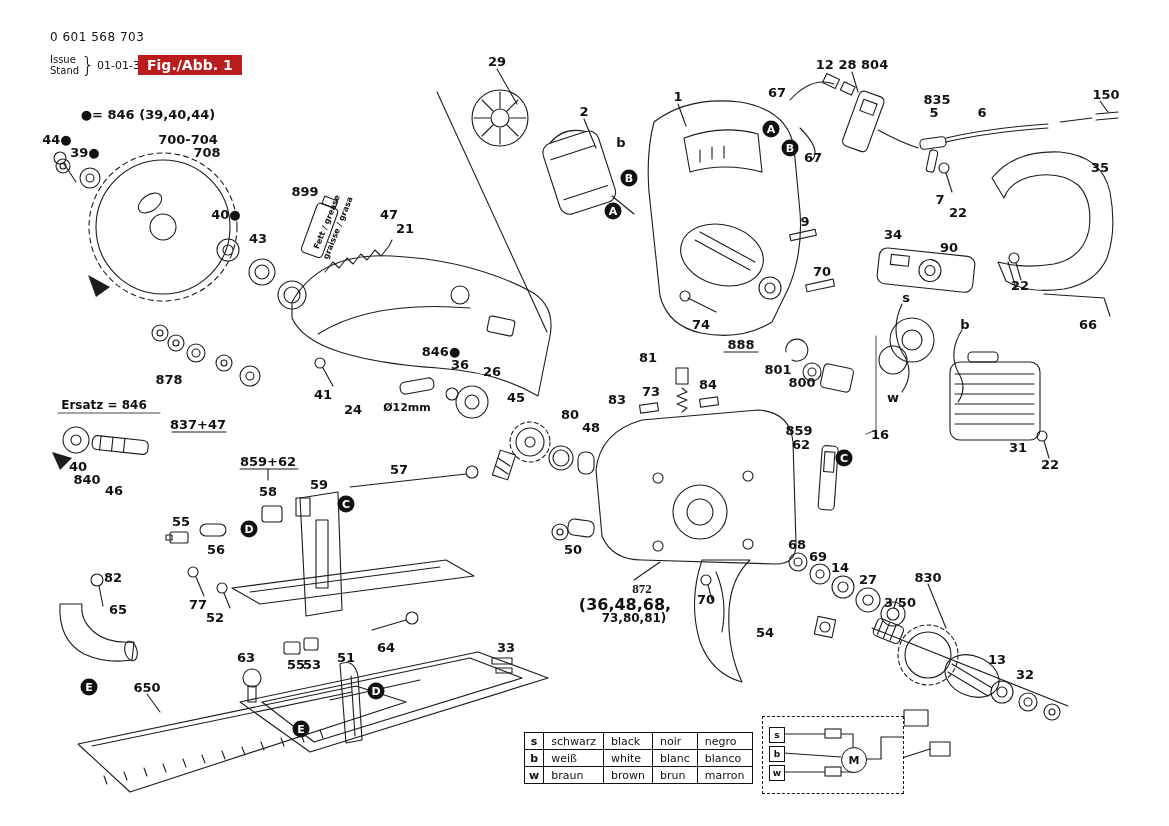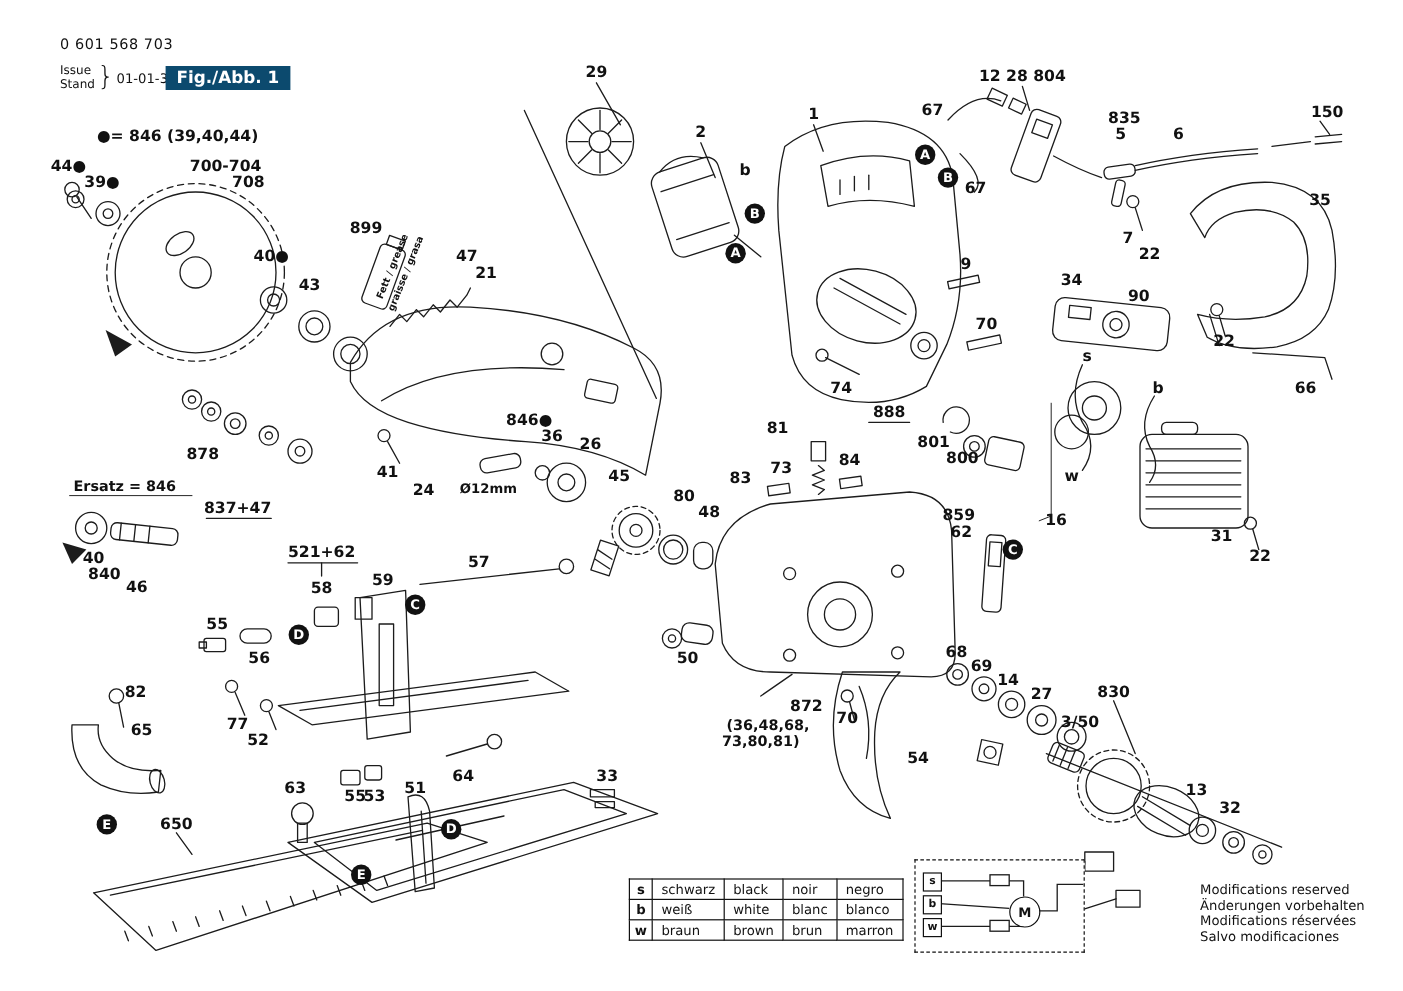--- a/index.html
+++ b/index.html
@@ -13,21 +13,21 @@
   .plabel{position:absolute;transform:translate(-50%,-50%);font-weight:bold;font-size:13px;
           white-space:nowrap;color:#111;z-index:5;}
   .clabel{position:absolute;transform:translate(-50%,-50%);width:17px;height:17px;border-radius:50%;
           background:#111;color:#fff;font-weight:bold;font-size:11px;display:flex;
           align-items:center;justify-content:center;z-index:6;}
   .pn{position:absolute;left:50px;top:30px;font-size:12px;letter-spacing:0.5px;}
   .issue{position:absolute;left:50px;top:54px;display:flex;align-items:center;font-size:10px;}
   .iss-col{display:flex;flex-direction:column;line-height:11px;}
   .brace{font-size:22px;font-weight:200;margin:0 2px;line-height:22px;}
   .date{font-size:11px;}
-  .figbox{position:absolute;left:138px;top:55px;background:#0c4a6e;color:#fff;font-weight:bold;
+  .figbox{position:absolute;left:138px;top:55px;background:#b91c1c;color:#fff;font-weight:bold;
           font-size:14px;padding:2px 9px;}
   .oldexec{position:absolute;left:58px;top:486px;font-size:11px;font-weight:bold;line-height:12.5px;}
   .mods{position:absolute;left:1000px;top:735px;font-size:11px;line-height:13px;}
   table.ctable{position:absolute;left:524px;top:732px;border-collapse:collapse;background:#fff;z-index:4;}
   table.ctable td{border:1.2px solid #111;font-size:11px;padding:0 7px;height:16px;white-space:nowrap;}
   table.ctable td.code{font-weight:bold;text-align:center;padding:0 4px;}
   .circuit{position:absolute;left:762px;top:716px;width:140px;height:76px;border:1.5px dashed #111;z-index:3;background:#fff;}
   .wirebox{position:absolute;width:14px;height:14px;border:1px solid #111;font-size:9px;font-weight:bold;
            display:flex;align-items:center;justify-content:center;background:#fff;}
   .motor{position:absolute;left:78px;top:30px;width:24px;height:24px;border:1.5px solid #111;border-radius:50%;
@@ -441,35 +441,35 @@
       <div class="plabel" style="left: 407px; top: 407px; font-size: 11px;">Ø12mm</div>
       <div class="plabel" style="left: 516px; top: 397px;">45</div>
       <div class="plabel" style="left: 570px; top: 414px;">80</div>
       <div class="plabel" style="left: 591px; top: 427px;">48</div>
       <div class="plabel" style="left: 648px; top: 357px;">81</div>
       <div class="plabel" style="left: 651px; top: 391px;">73</div>
       <div class="plabel" style="left: 708px; top: 384px;">84</div>
       <div class="plabel" style="left: 617px; top: 399px;">83</div>
       <div class="plabel" style="left: 799px; top: 430px;">859</div>
       <div class="plabel" style="left: 801px; top: 444px;">62</div>
-      <div class="plabel" style="left: 268px; top: 461px;">521+62</div>
+      <div class="plabel" style="left: 268px; top: 461px;">859+62</div>
       <div class="plabel" style="left: 399px; top: 469px;">57</div>
       <div class="plabel" style="left: 268px; top: 491px;">58</div>
       <div class="plabel" style="left: 319px; top: 484px;">59</div>
       <div class="plabel" style="left: 181px; top: 521px;">55</div>
       <div class="plabel" style="left: 216px; top: 509px; margin-top: 40px;">56</div>
       <div class="plabel" style="left: 573px; top: 549px;">50</div>
       <div class="plabel" style="left: 797px; top: 544px;">68</div>
       <div class="plabel" style="left: 818px; top: 556px;">69</div>
       <div class="plabel" style="left: 840px; top: 567px;">14</div>
       <div class="plabel" style="left: 868px; top: 579px;">27</div>
       <div class="plabel" style="left: 900px; top: 602px;">3/50</div>
       <div class="plabel" style="left: 928px; top: 577px;">830</div>
-      <div class="plabel" style="left: 672px; top: 589px;">872</div>
-      <div class="plabel" style="left: 640px; top: 604px; font-size: 12px;">(36,48,68,</div>
+      <div class="plabel" style="left: 642px; top: 589px; font-family: Liberation Serif, serif;">872</div>
+      <div class="plabel" style="left: 625px; top: 604px; font-size: 16px;">(36,48,68,</div>
       <div class="plabel" style="left: 634px; top: 618px; font-size: 12px;">73,80,81)</div>
       <div class="plabel" style="left: 706px; top: 599px;">70</div>
       <div class="plabel" style="left: 765px; top: 632px;">54</div>
       <div class="plabel" style="left: 113px; top: 577px;">82</div>
       <div class="plabel" style="left: 118px; top: 609px;">65</div>
       <div class="plabel" style="left: 198px; top: 604px;">77</div>
       <div class="plabel" style="left: 215px; top: 617px;">52</div>
       <div class="plabel" style="left: 147px; top: 687px;">650</div>
       <div class="plabel" style="left: 246px; top: 657px;">63</div>
       <div class="plabel" style="left: 296px; top: 664px;">55</div>
@@ -498,26 +498,20 @@
       <span>Issue</span>
       <span>Stand</span>
     </div>
     <span class="brace">}</span>
     <span class="date">01-01-30</span>
   </div>
 
   <div class="figbox">Fig./Abb. 1</div>
 
 
-  <div class="mods">
-    <div>Modifications reserved</div>
-    <div>Änderungen vorbehalten</div>
-    <div>Modifications réservées</div>
-    <div>Salvo modificaciones</div>
-  </div>
 
   <table class="ctable">
     <tbody>
         <tr>
       <td class="code">s</td>
       <td>schwarz</td>
       <td>black</td>
       <td>noir</td>
       <td>negro</td>
     </tr>

